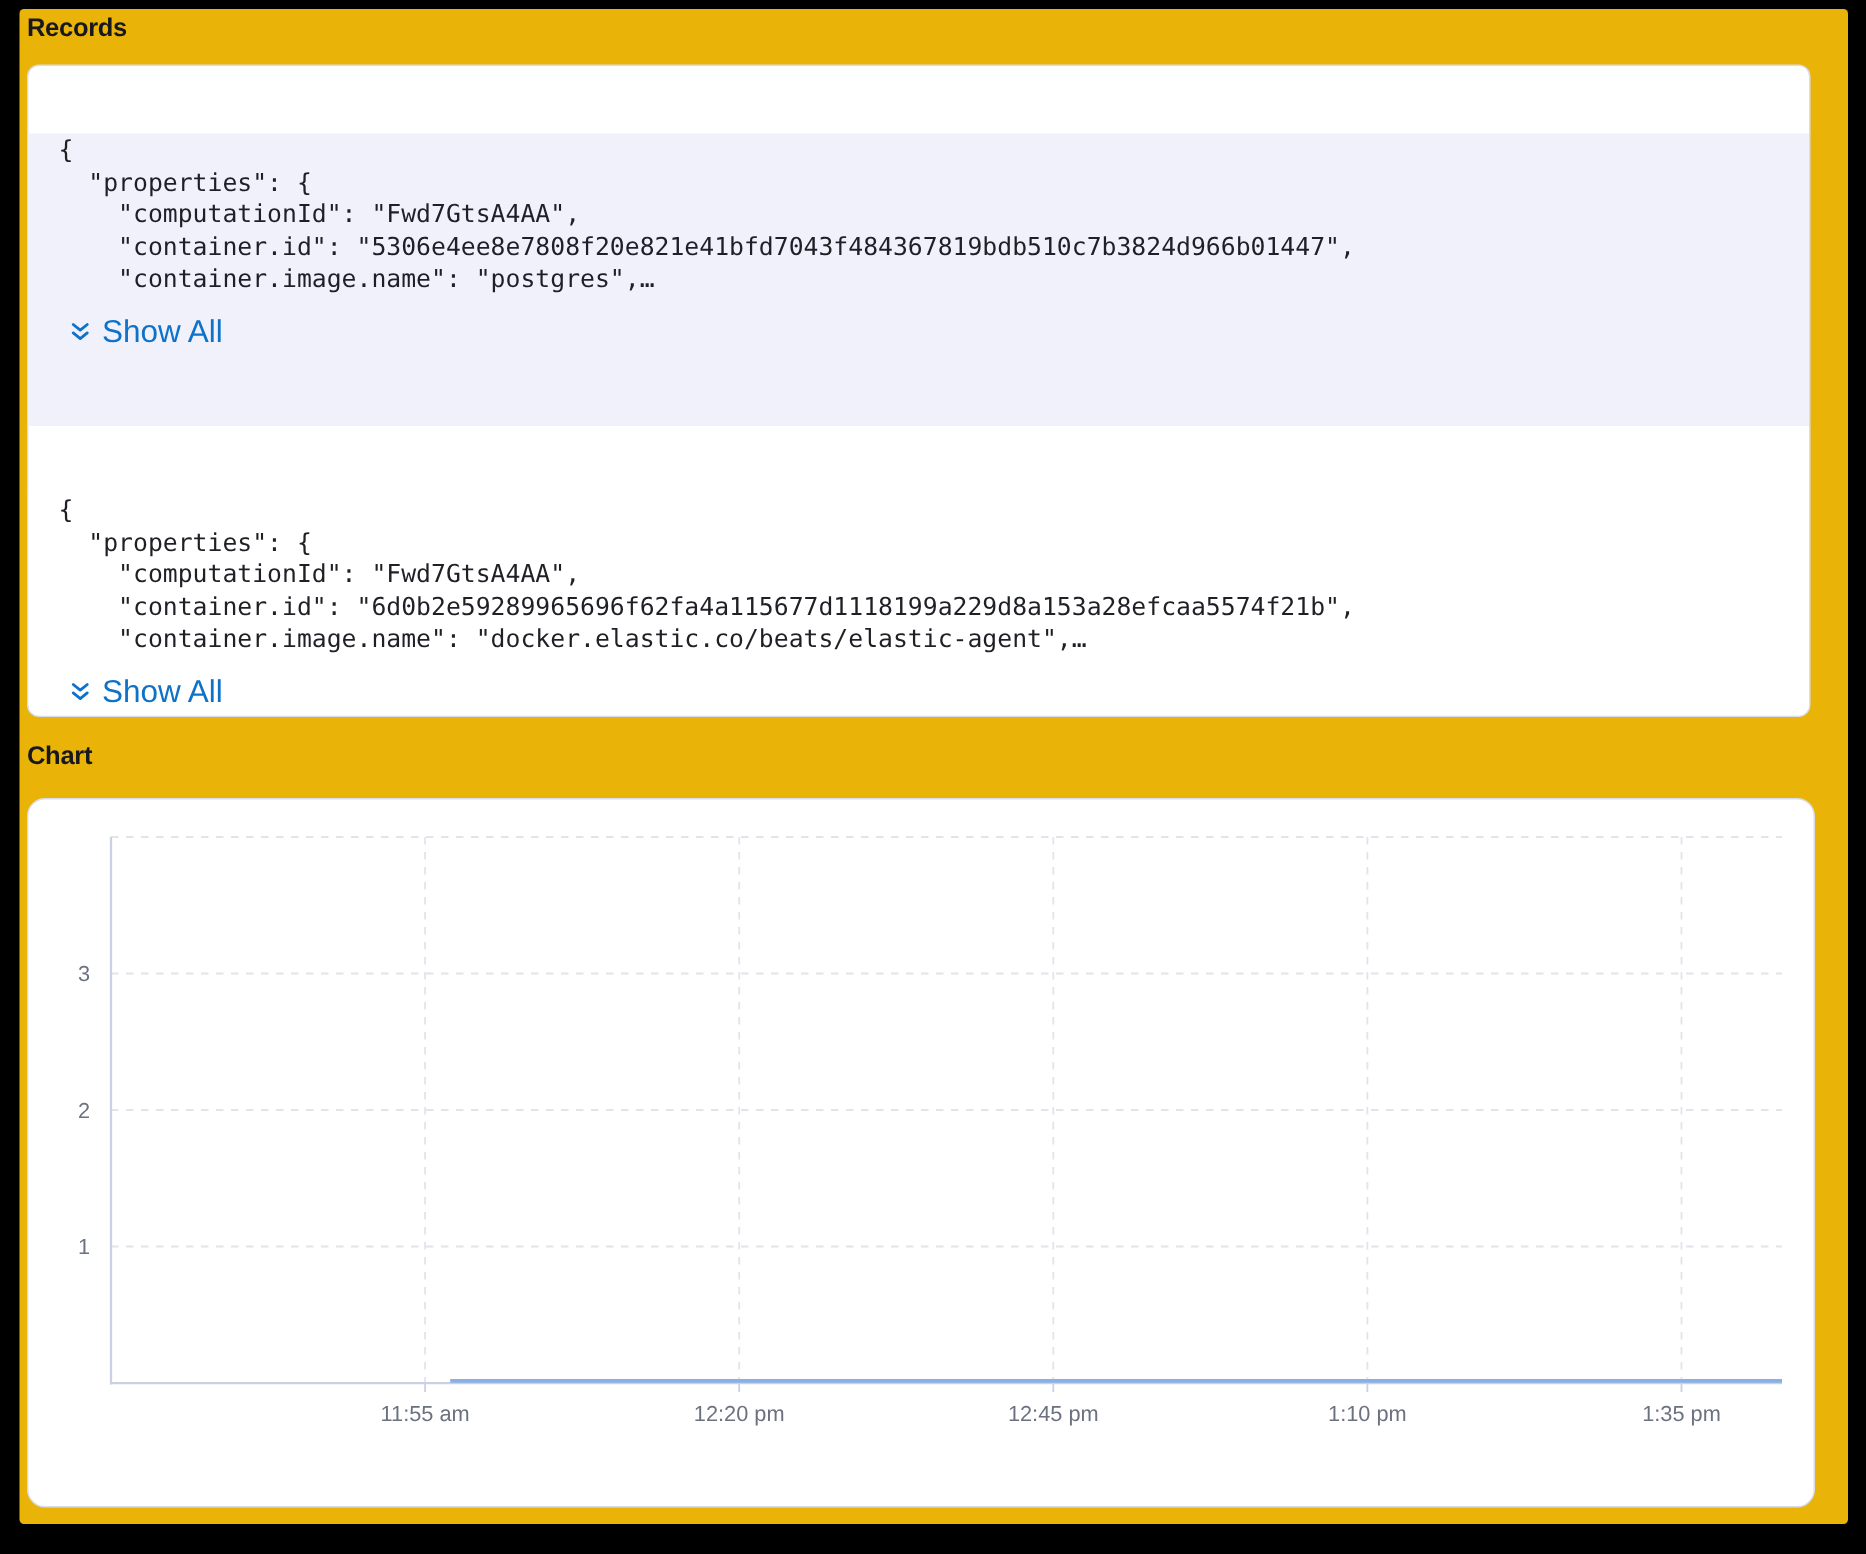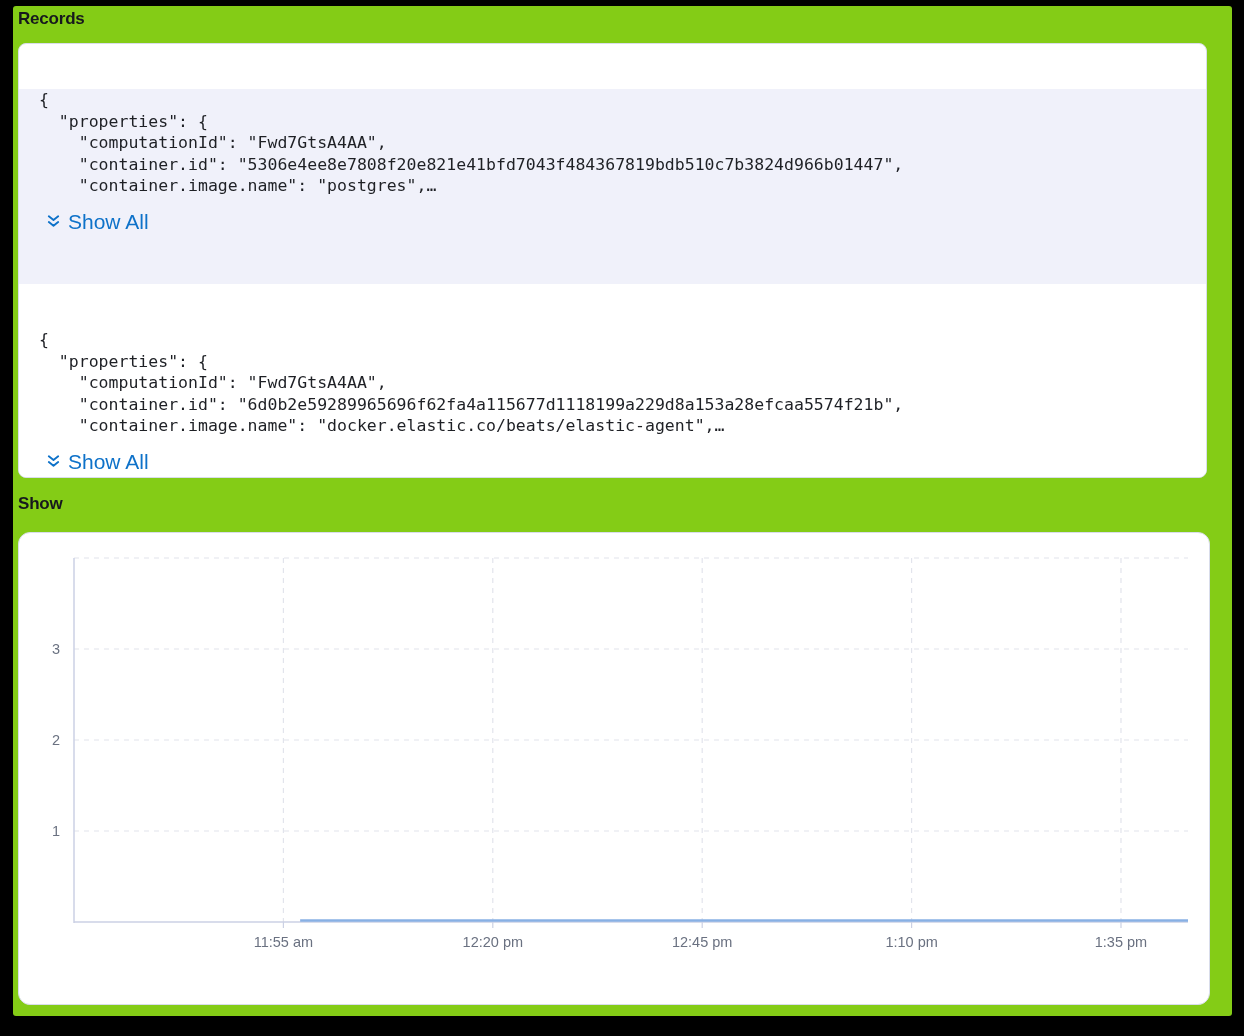--- a/index.html
+++ b/index.html
@@ -7,21 +7,21 @@
   body {
     background: #000;
     font-family: "Liberation Sans", sans-serif;
     position: relative;
     overflow: hidden;
   }
   .page {
     position: absolute;
     left: 13px; top: 6px;
     width: 1219px; height: 1010px;
-    background: #84cc16;
+    background: #eab308;
     border-radius: 3px;
   }
   .section-title {
     position: absolute;
     left: 5px;
     font-size: 17px;
     font-weight: 700;
     color: #16181d;
     letter-spacing: -0.2px;
   }
@@ -108,21 +108,21 @@
         <svg width="15" height="15" viewBox="0 0 16 16" fill="none" stroke="#0e72c9" stroke-width="2" stroke-linecap="round" stroke-linejoin="round">
           <polyline points="3,2.5 8,6.5 13,2.5"></polyline>
           <polyline points="3,8.5 8,12.5 13,8.5"></polyline>
         </svg>
         <span>Show All</span>
       </button>
     </div>
 
   </div>
 
-  <h2 class="section-title" id="chart-title">Show</h2>
+  <h2 class="section-title" id="chart-title">Chart</h2>
 
   <div class="card chart-card">
     <svg id="chart-svg" width="1190" height="471" viewBox="0 0 1190 471">
         <line x1="55" x2="1169" y1="298" y2="298" stroke="#e2e4ec" stroke-width="1.2" stroke-dasharray="5,5"></line>
         <line x1="55" x2="1169" y1="207" y2="207" stroke="#e2e4ec" stroke-width="1.2" stroke-dasharray="5,5"></line>
         <line x1="55" x2="1169" y1="116" y2="116" stroke="#e2e4ec" stroke-width="1.2" stroke-dasharray="5,5"></line>
         <line x1="55" x2="1169" y1="25" y2="25" stroke="#e2e4ec" stroke-width="1.2" stroke-dasharray="5,5"></line>
         <line x1="264.3984962406015" x2="264.3984962406015" y1="25" y2="389" stroke="#e2e4ec" stroke-width="1.2" stroke-dasharray="5,5"></line>
         <line x1="264.3984962406015" x2="264.3984962406015" y1="389" y2="395" stroke="#cbd1e4" stroke-width="1.2"></line>
         <text x="264.3984962406015" y="414" text-anchor="middle" fill="#6a7181" font-size="14.5" font-family="&quot;Liberation Sans&quot;, sans-serif">11:55 am</text>

